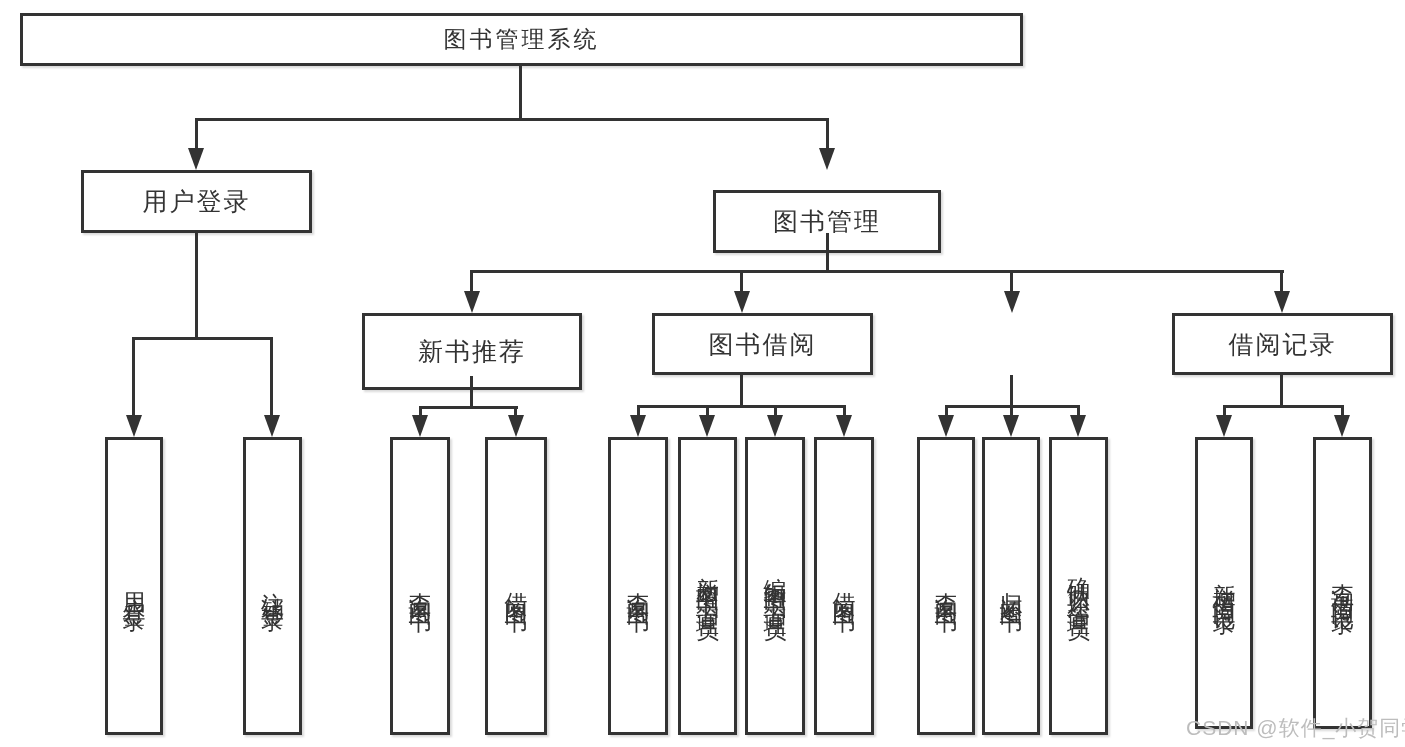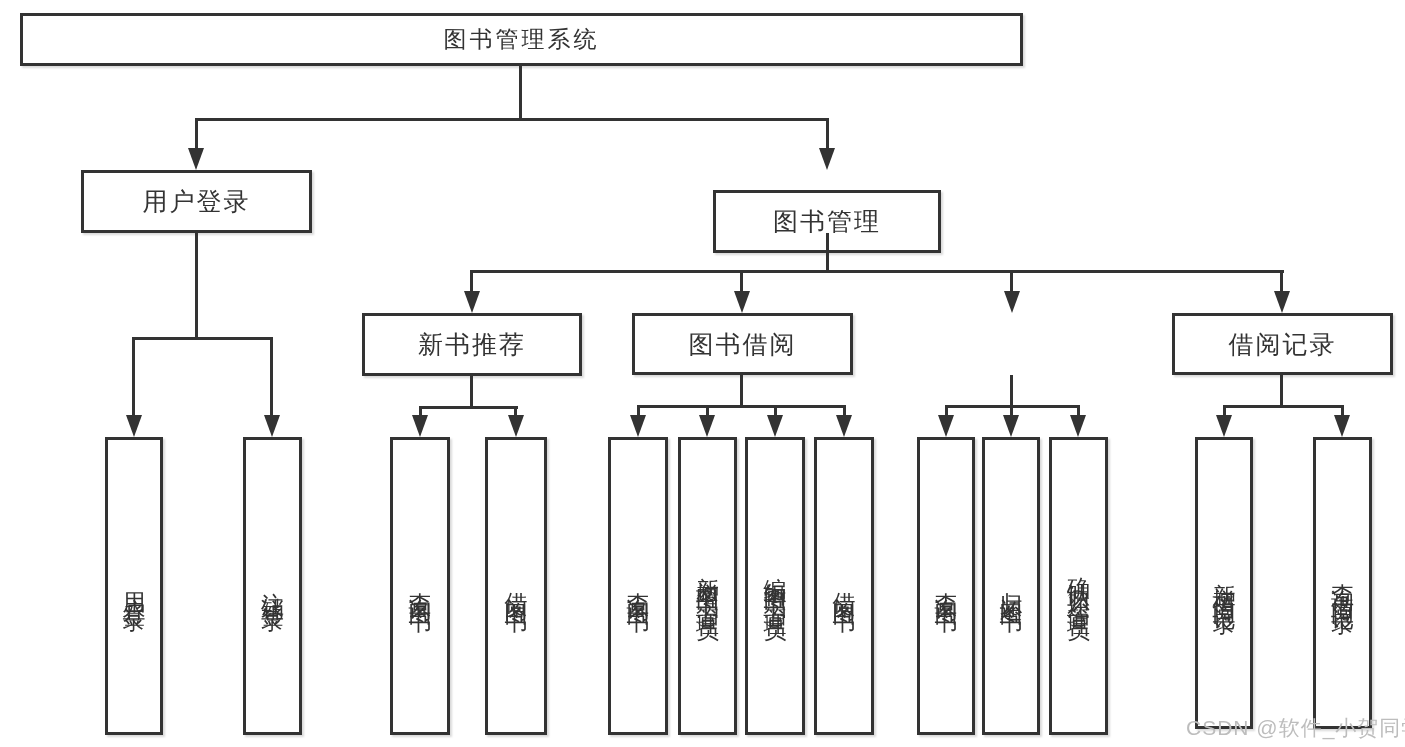--- a/index.html
+++ b/index.html
@@ -42,25 +42,25 @@
   </div>
 
   <div class="box" style="left:81px; top:170px; width:231px; height:63px;">
     <span class="hlabel">用户登录</span>
   </div>
 
   <div class="box" style="left:713px; top:170px; width:228px; height:63px;margin-top:20px;">
     <span class="hlabel">图书管理</span>
   </div>
 
-  <div class="box" style="left:362px; top:313px; width:220px; height:63px;">
+  <div class="box" style="left:362px; top:313px; width:220px; height:77px;">
     <span class="hlabel">新书推荐</span>
   </div>
 
-  <div class="box" style="left:632px; top:313px; width:221px; height:62px;text-align:right;">
+  <div class="box" style="left:652px; top:313px; width:221px; height:62px;text-align:right;">
     <span class="hlabel">图书借阅</span>
   </div>
 
 
   <div class="box" style="left:1172px; top:313px; width:221px; height:62px;text-align:right;">
     <span class="hlabel">借阅记录</span>
   </div>
 
   <div class="box leaf" style="left:105px; top:437px; width:58px; height:298px;">
     <span class="vlabel">用户登录</span>

